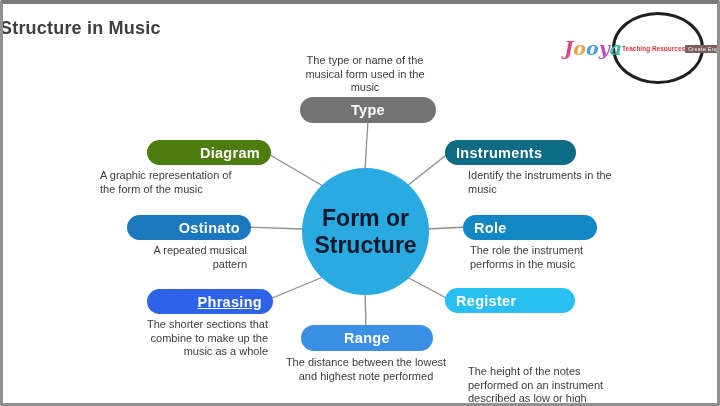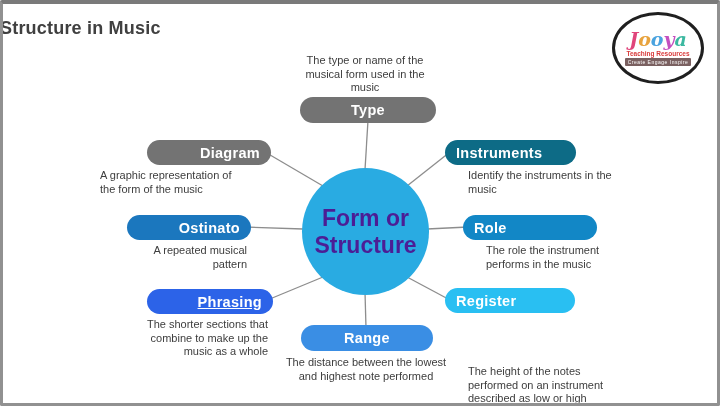--- a/index.html
+++ b/index.html
@@ -24,44 +24,44 @@
     position:absolute;border-radius:13px;color:#fff;font-weight:bold;
     font-size:14.5px;display:flex;align-items:center;box-sizing:border-box;
     z-index:3;letter-spacing:.3px;
   }
   .pill.align-center{justify-content:center;}
   .pill.align-left{justify-content:flex-start;padding-left:11px;}
   .pill.align-right{justify-content:flex-end;padding-right:11px;}
   .hub{
     position:absolute;left:302px;top:168px;width:127px;height:127px;border-radius:50%;
     display:flex;flex-direction:column;align-items:center;justify-content:center;
-    color:#4c1d95;font-weight:bold;font-size:23px;line-height:27px;z-index:3;
+    color:#0f172a;font-weight:bold;font-size:23px;line-height:27px;z-index:3;
   }
   
   #pill-type{left:300px;top:97px;width:136px;height:26px;}
   #desc-type{left:270px;top:54px;width:190px;text-align:center;}
   #pill-diagram{left:147px;top:140px;width:124px;height:25px;}
   #desc-diagram{left:100px;top:169px;width:168px;text-align:left;}
   #pill-instruments{left:445px;top:140px;width:131px;height:25px;}
   #desc-instruments{left:468px;top:169px;width:172px;text-align:left;}
   #pill-ostinato{left:127px;top:215px;width:124px;height:25px;}
   #desc-ostinato{left:115px;top:244px;width:132px;text-align:right;}
   #pill-role{left:463px;top:215px;width:134px;height:25px;}
-  #desc-role{left:470px;top:244px;width:160px;text-align:left;margin-left:16px;}
+  #desc-role{left:470px;top:244px;width:160px;text-align:left;}
   #pill-phrasing{left:147px;top:289px;width:126px;height:25px;}
   #desc-phrasing{left:100px;top:318px;width:168px;text-align:right;}
   #pill-register{left:445px;top:288px;width:130px;height:25px;}
   #desc-register{left:468px;top:317px;width:182px;text-align:left;margin-top:48px;}
   #pill-range{left:301px;top:325px;width:132px;height:26px;}
   #desc-range{left:256px;top:356px;width:220px;text-align:center;}
   
   .logo{
     position:absolute;left:612px;top:12px;width:92px;height:72px;box-sizing:border-box;
     border:3px solid #1f1f1f;border-radius:50%;background:#fff;display:flex;
-    flex-direction:column;align-items:center;justify-content:center;z-index:4;
+    flex-direction:row;align-items:center;justify-content:center;z-index:4;
   }
   .logo-name{
     font-family:"DejaVu Serif",serif;font-style:italic;font-weight:bold;
     font-size:19px;line-height:19px;
   }
   .logo-sub{font-size:6.5px;color:#d93a3a;font-weight:bold;margin-top:1px;white-space:nowrap;}
   .logo-tag{
     font-size:5px;color:#fff;background:#7a6060;padding:1px 3px;margin-top:1px;
     border-radius:1px;letter-spacing:.5px;white-space:nowrap;
   }
@@ -97,21 +97,21 @@
     <span>Structure</span>
   </div>
 
   <div class="desc" id="desc-type">The type or name of the
 musical form used in the
 music</div>
   <div class="pill align-center" id="pill-type" style="background: #737373;">
     <span>Type</span>
   </div>
 
-  <div class="pill align-right" id="pill-diagram" style="background: #737373;">
+  <div class="pill align-right" id="pill-diagram" style="background: #4d7c0f;">
     <span>Diagram</span>
   </div>
   <div class="desc" id="desc-diagram">A graphic representation of
 the form of the music</div>
 
   <div class="pill align-left" id="pill-instruments" style="background: rgb(13, 107, 134);">
     <span>Instruments</span>
   </div>
   <div class="desc" id="desc-instruments">Identify the instruments in the
 music</div>

